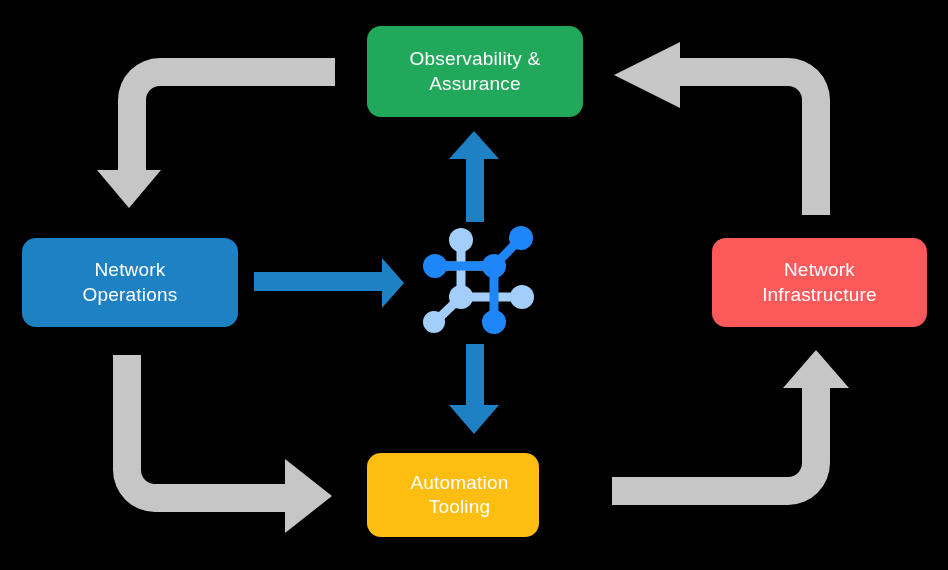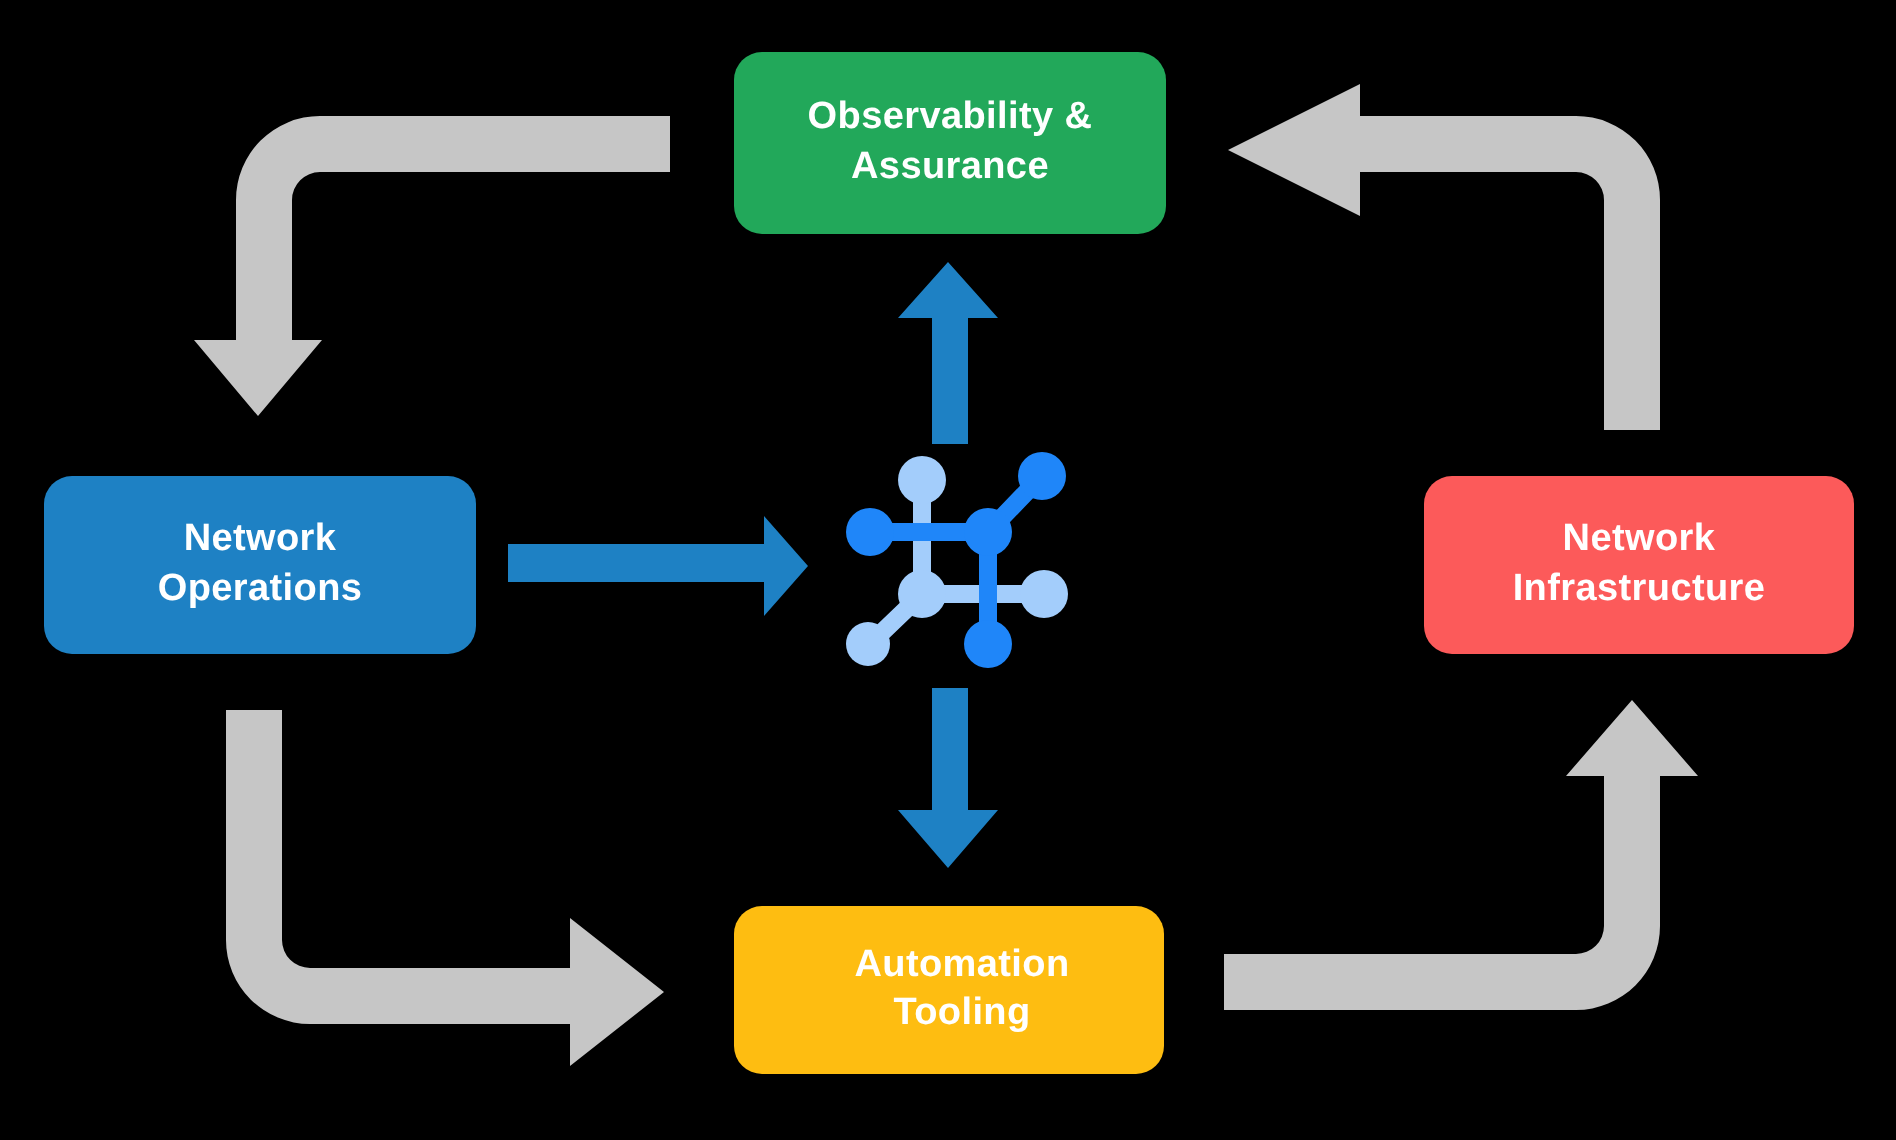--- a/index.html
+++ b/index.html
@@ -29,33 +29,33 @@
   }
   .node-box {
     position: absolute;
     display: flex;
     align-items: center;
     justify-content: center;
     text-align: center;
     border-radius: 14px;
     color: #ffffff;
     font-size: 19px;
-    font-weight: 700;
+    font-weight: 400;
     line-height: 1.28;
     letter-spacing: 0.2px;
     box-sizing: border-box;
     padding: 4px 10px;
     z-index: 5;
   }
   .node-box span { display: block; white-space: pre-line; }
 
   #box-observability { left: 367px; top: 26px;  width: 216px; height: 91px; }
   #box-operations    { left: 22px;  top: 238px; width: 216px; height: 89px; }
   #box-infrastructure{ left: 712px; top: 238px; width: 215px; height: 89px; }
-  #box-automation    { left: 367px; top: 453px; width: 215px; height: 84px; padding-left: 23px; }
+  #box-automation    { left: 367px; top: 453px; width: 172px; height: 84px; padding-left: 23px; }
 </style>
 </head>
 <body>
 
 <div id="stage" style="background: rgb(0, 0, 0);">
 
   <svg class="layer" viewBox="0 0 948 570">
 
     <path fill="#c6c6c6" d="M 335 58
              L 160 58

